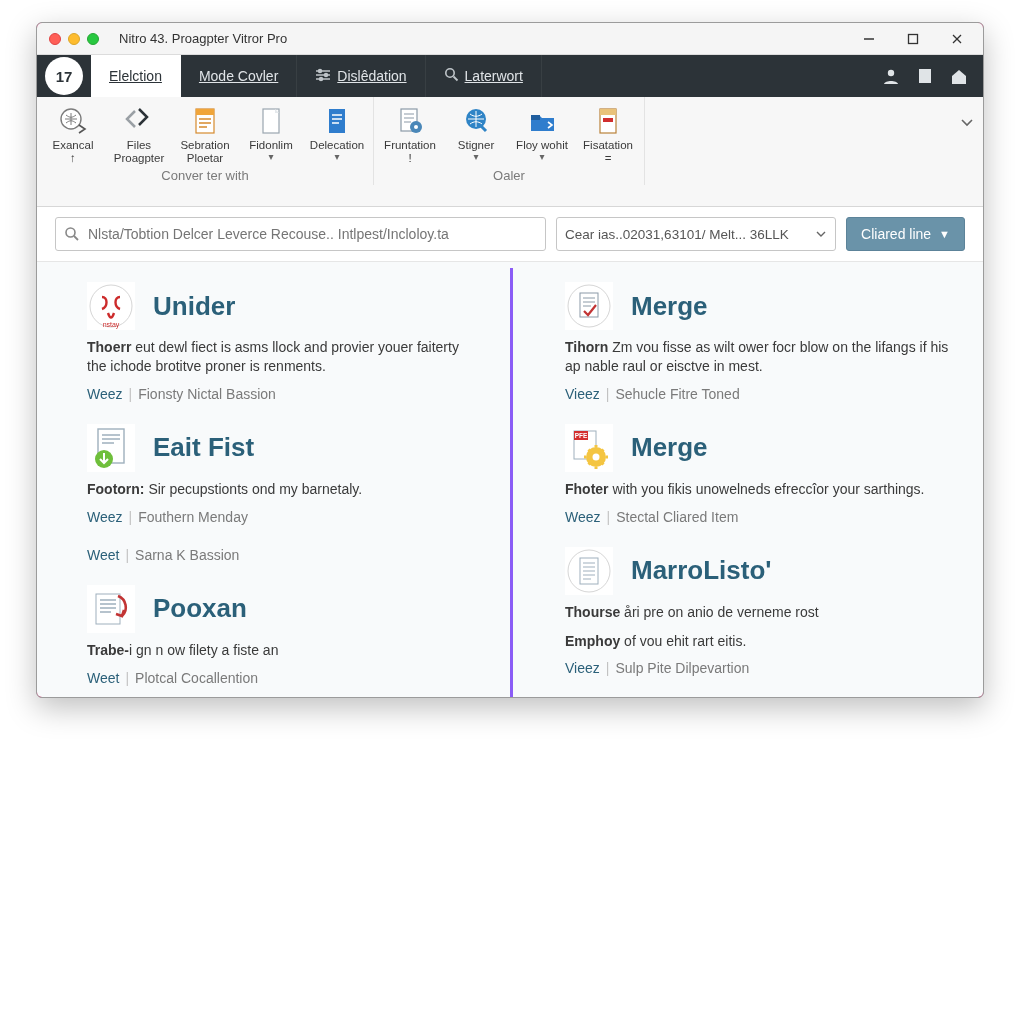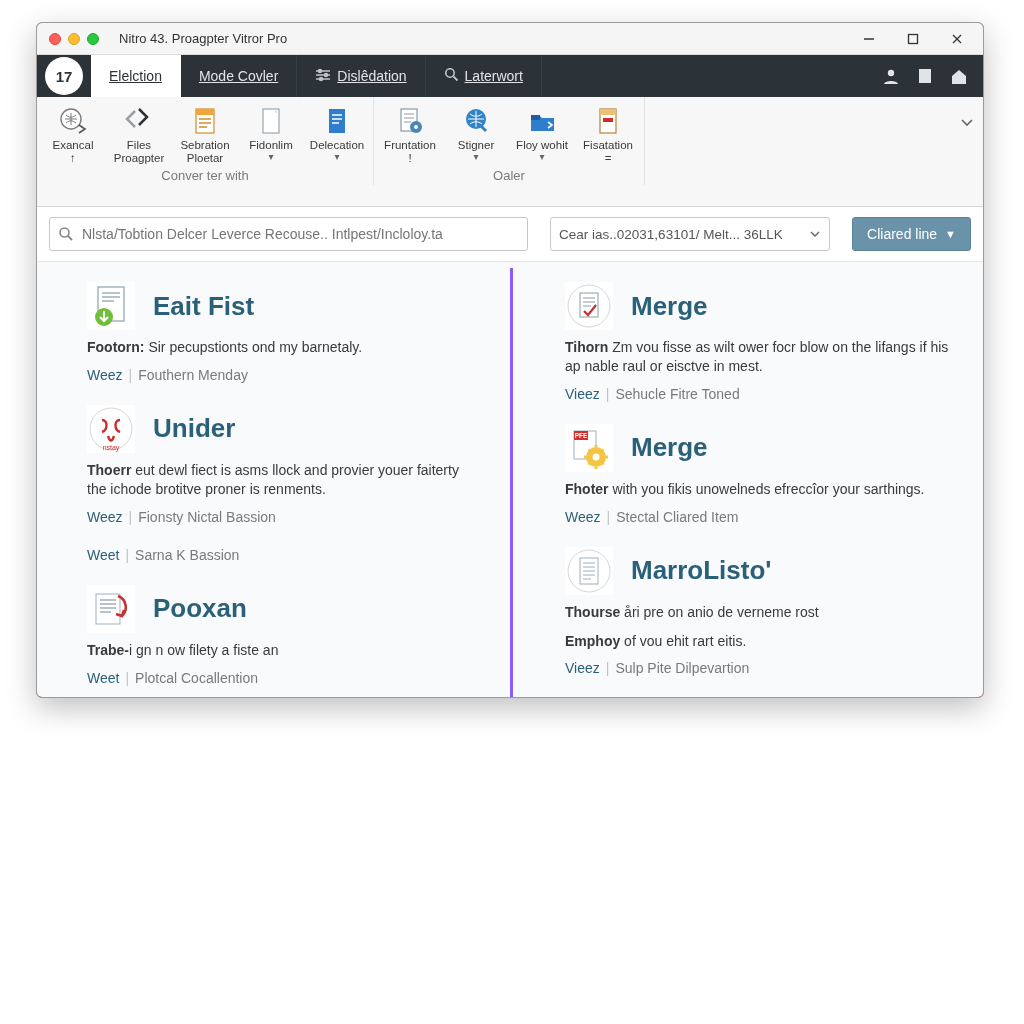--- a/index.html
+++ b/index.html
@@ -107,22 +107,22 @@
   .ribbonspacer { flex: 1; }
   .ribbon-collapse {
     position: absolute;
     right: 8px; top: 18px;
     color: #666;
   }
 
   
   .searchrow {
     display: flex;
-    gap: 22px;
-    padding: 10px 12px;
+    gap: 10px;
+    padding: 10px 18px;
     align-items: flex-end;
     background: #fff;
   }
   .searchbox {
     flex: 1;
     display: flex;
     align-items: center;
     height: 34px;
     border: 1px solid #c6c6c6;
     border-radius: 3px;
@@ -453,44 +453,44 @@
       <span class="caret">▼</span>
     </div>
   </div>
 
   <div class="content">
     <div class="col" id="col-left">
         <div class="card">
           <div class="card-head">
             <div class="card-icon">
               <svg width="46" height="46">
+                <circle cx="23" cy="23" r="21" fill="#fff" stroke="#d6d6d6"></circle>
+                <path d="M14 14c6 0 6 10 0 12m18-12c-6 0-6 10 0 12M20 30c2 6 4 6 6 0" fill="none" stroke="#cc2b2b" stroke-width="2.4"></path>
+                <text x="23" y="44" text-anchor="middle" font-size="7" fill="#cc2b2b">nstay</text>
+              </svg>
+            </div>
+            <div class="card-title">Unider</div>
+          </div>
+          <div class="card-desc"><b>Thoerr</b><span> eut dewl fiect is asms llock and provier youer faiterty the ichode brotitve proner is renments.</span></div>
+          <div class="card-links"><a>Weez</a><span class="sep">|</span><a class="sub">Fionsty Nictal Bassion</a></div>
+        </div>
+        <div class="card">
+          <div class="card-head">
+            <div class="card-icon">
+              <svg width="46" height="46">
                 <rect x="10" y="4" width="26" height="34" fill="#fff" stroke="#9fb0bd" stroke-width="1.4"></rect>
                 <path d="M14 10h18M14 14h18M14 18h12" stroke="#9fb0bd" stroke-width="1.4"></path>
                 <circle cx="16" cy="34" r="9" fill="#6fbf3b"></circle>
                 <path d="M16 28v10m-4-4l4 4 4-4" stroke="#fff" stroke-width="2" fill="none"></path>
               </svg>
             </div>
             <div class="card-title">Eait Fist</div>
           </div>
           <div class="card-desc"><b>Footorn:</b><span> Sir pecupstionts ond my barnetaly.</span></div>
           <div class="card-links"><a>Weez</a><span class="sep">|</span><a class="sub">Fouthern Menday</a></div>
-        </div>
-        <div class="card">
-          <div class="card-head">
-            <div class="card-icon">
-              <svg width="46" height="46">
-                <circle cx="23" cy="23" r="21" fill="#fff" stroke="#d6d6d6"></circle>
-                <path d="M14 14c6 0 6 10 0 12m18-12c-6 0-6 10 0 12M20 30c2 6 4 6 6 0" fill="none" stroke="#cc2b2b" stroke-width="2.4"></path>
-                <text x="23" y="44" text-anchor="middle" font-size="7" fill="#cc2b2b">nstay</text>
-              </svg>
-            </div>
-            <div class="card-title">Unider</div>
-          </div>
-          <div class="card-desc"><b>Thoerr</b><span> eut dewl fiect is asms llock and provier youer faiterty the ichode brotitve proner is renments.</span></div>
-          <div class="card-links"><a>Weez</a><span class="sep">|</span><a class="sub">Fionsty Nictal Bassion</a></div>
         </div>
         <div class="card">
           <div class="card-links"><a>Weet</a><span class="sep">|</span><a class="sub">Sarna K Bassion</a></div>
         </div>
         <div class="card">
           <div class="card-head">
             <div class="card-icon">
               <svg width="46" height="46">
                 <rect x="8" y="8" width="24" height="30" fill="#fff" stroke="#9fb0bd"></rect>
                 <path d="M12 14h16M12 18h16M12 22h16M12 26h11" stroke="#9fb0bd" stroke-width="1.3"></path>

